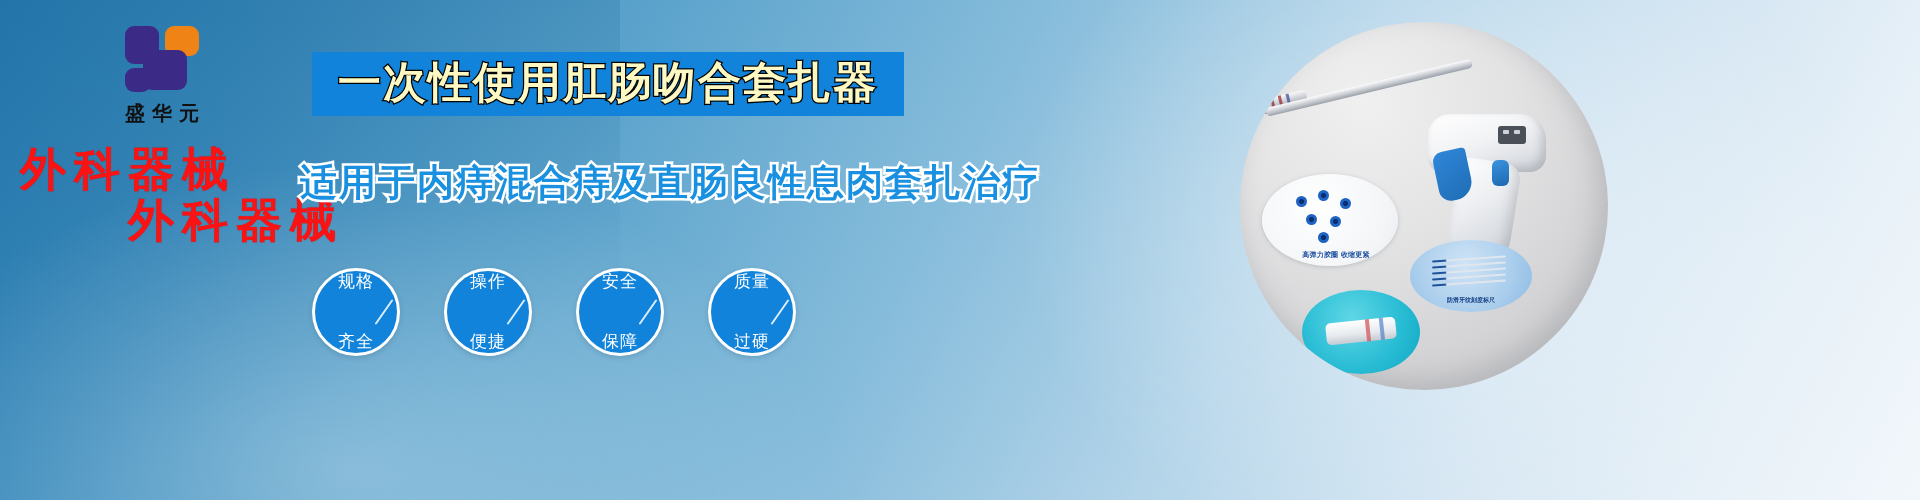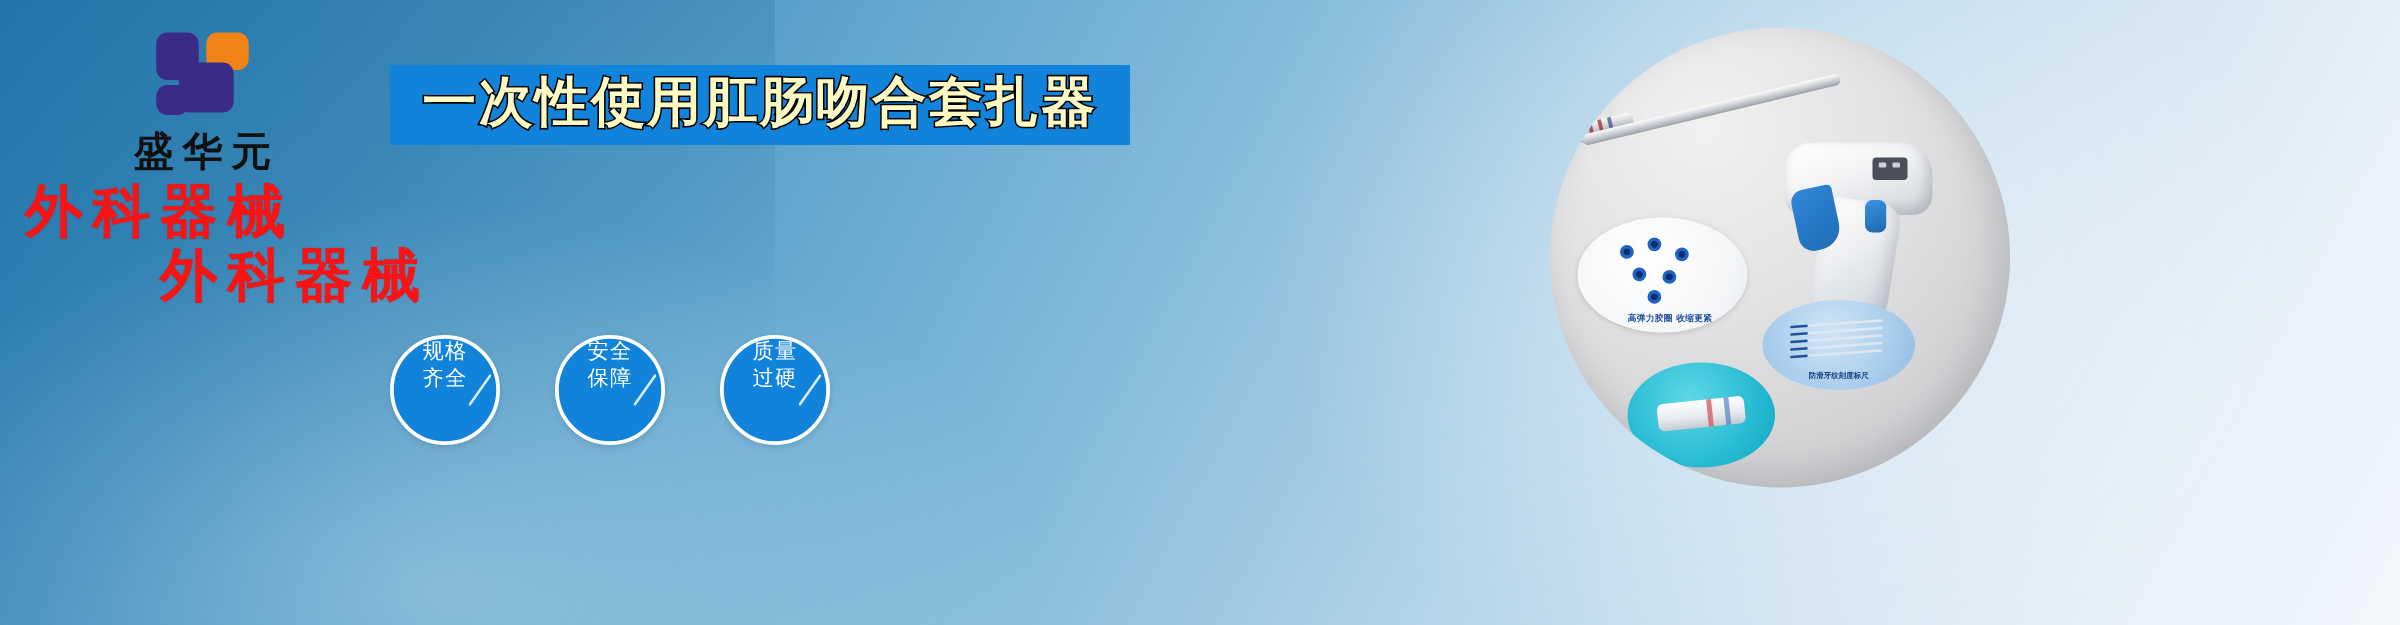--- a/index.html
+++ b/index.html
@@ -50,21 +50,21 @@
   .logo-mark {
     position: relative; width: 94px; height: 70px; margin: 0 auto;
   }
   .logo-mark i { position: absolute; display: block; border-radius: 9px; }
   .lm1 { left: 10px;  top: 2px;  width: 34px; height: 38px; background: #3b2a86; }
   .lm2 { left: 50px;  top: 2px;  width: 34px; height: 30px; background: #ef8316; }
   .lm3 { left: 28px;  top: 26px; width: 44px; height: 40px; background: #3b2a86; }
   .lm4 { left: 10px;  top: 44px; width: 26px; height: 24px; background: #3b2a86; }
   .logo-text {
     margin-top: 6px;
-    font-size: 32px; font-weight: 700; letter-spacing: 7px;
+    font-size: 20px; font-weight: 700; letter-spacing: 7px;
     color: #101010; text-indent: 7px;
     font-family: "DejaVu Sans", "Liberation Sans", sans-serif;
   }
 
   
   .slogan {
     position: absolute; left: 20px; top: 145px; width: 420px;
     color: #fb1313;
     font-family: "DejaVu Serif", "Liberation Serif", serif;
     font-weight: 700; 
@@ -101,21 +101,21 @@
     position: absolute; left: 312px; top: 268px;
     display: flex; gap: 44px;
   }
   .feature {
     position: relative;
     width: 88px; height: 88px; border-radius: 50%;
     background: #1183da;
     border: 3px solid #ffffff;
     box-shadow: 0 2px 5px rgba(20,60,90,0.18);
     display: flex; flex-direction: column;
-    align-items: center; justify-content: flex-start;
+    align-items: center; justify-content: space-between;
     color: #ffffff;
   }
   .feature::after {
     content: ""; position: absolute;
     right: 12px; top: 26px;
     width: 2px; height: 30px;
     background: rgba(255,255,255,0.85);
     transform: rotate(35deg);
     border-radius: 2px;
   }
@@ -281,25 +281,30 @@
   </div>
 
   <div class="slogan">
     <span class="l1">外科器械</span>
     <span class="l2">外科器械</span>
   </div>
 
   <div class="headline-band">
     <h1>一次性使用肛肠吻合套扎器</h1>
   </div>
+  <div class="subhead">适用于内痔混合痔及直肠良性息肉套扎治疗</div>
 
   <div class="features">
     <div class="feature">
       <span>规格</span>
       <span>齐全</span>
+    </div>
+    <div class="feature">
+      <span>操作</span>
+      <span>便捷</span>
     </div>
     <div class="feature">
       <span>安全</span>
       <span>保障</span>
     </div>
     <div class="feature">
       <span>质量</span>
       <span>过硬</span>
     </div>
   </div>

